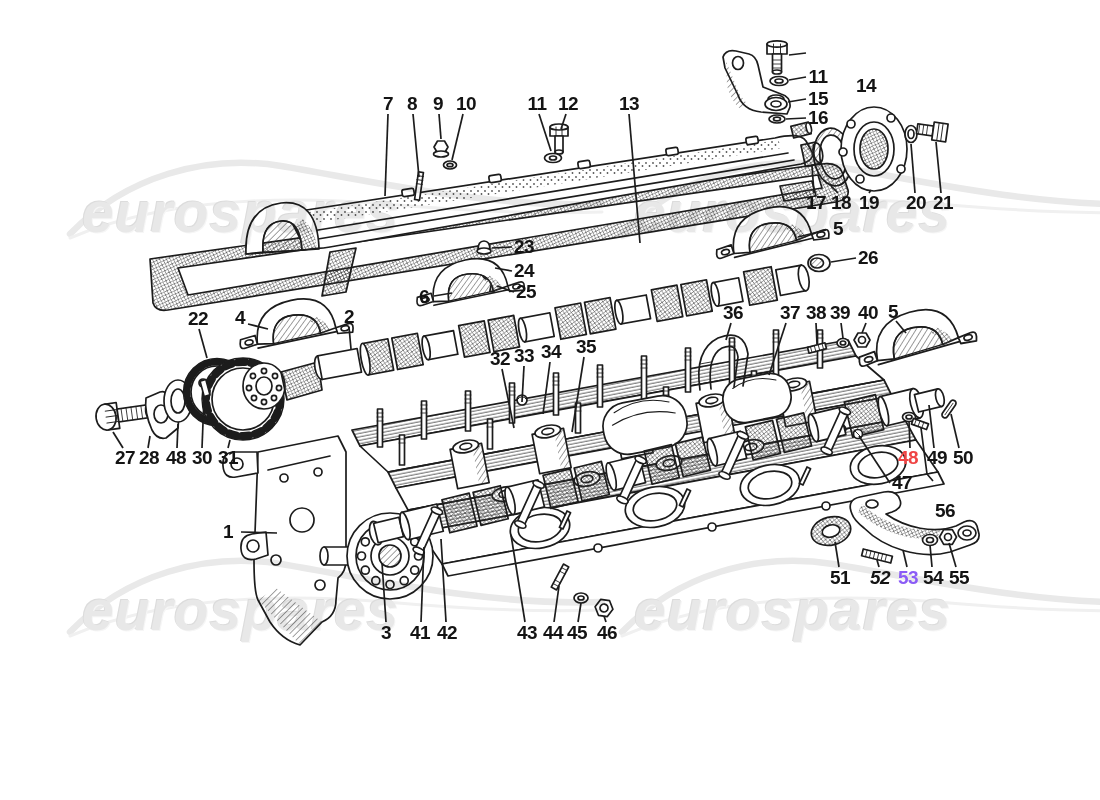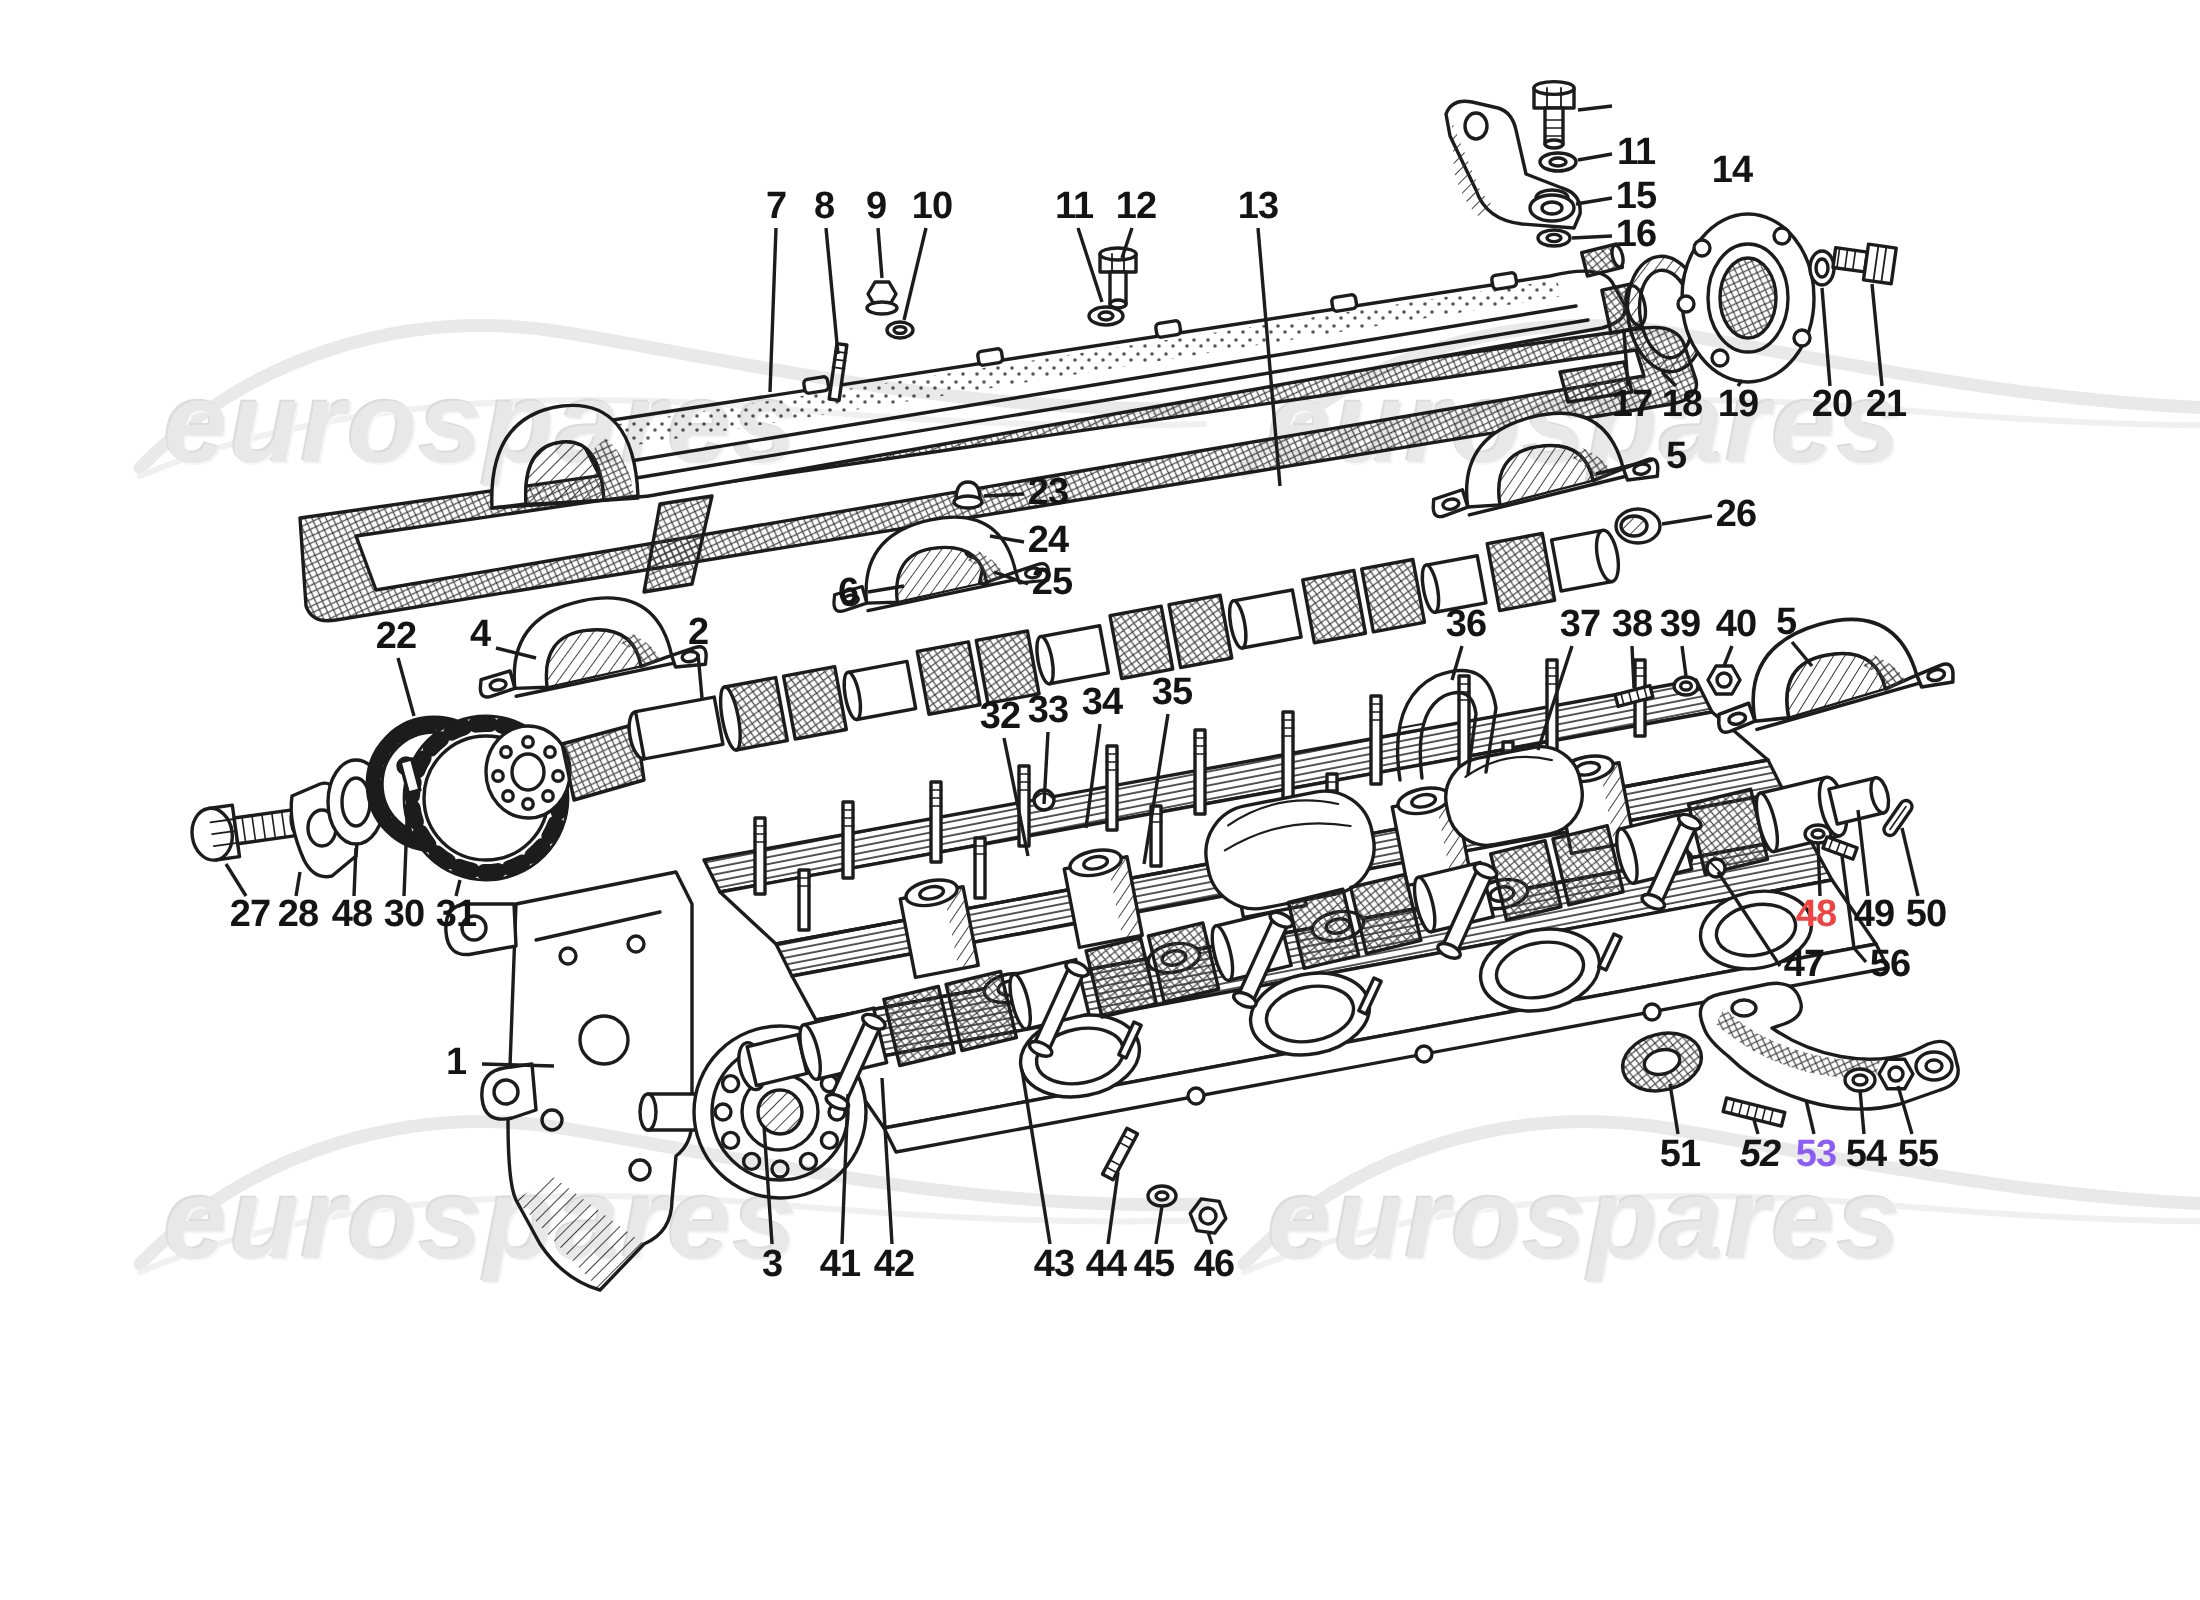--- a/index.html
+++ b/index.html
@@ -784,16 +784,16 @@
       <div class="callout" style="left: 607px; top: 633px; color: rgb(20, 20, 20);">46</div>
       <div class="callout" style="left: 902px; top: 483px; color: rgb(20, 20, 20);">47</div>
       <div class="callout" style="left: 908px; top: 458px; color: #ef4444;">48</div>
       <div class="callout" style="left: 937px; top: 458px; color: rgb(20, 20, 20);">49</div>
       <div class="callout" style="left: 963px; top: 458px; color: rgb(20, 20, 20);">50</div>
       <div class="callout" style="left: 840px; top: 578px; color: rgb(20, 20, 20);">51</div>
       <div class="callout" style="left: 880px; top: 578px; color: rgb(20, 20, 20); font-style: italic;">52</div>
       <div class="callout" style="left: 908px; top: 578px; color: #8b5cf6;">53</div>
       <div class="callout" style="left: 933px; top: 578px; color: rgb(20, 20, 20);">54</div>
       <div class="callout" style="left: 959px; top: 578px; color: rgb(20, 20, 20);">55</div>
-      <div class="callout" style="left: 945px; top: 483px; color: rgb(20, 20, 20);">56</div>
+      <div class="callout" style="left: 945px; top: 511px; color: rgb(20, 20, 20);">56</div>
     </div>
 
 </div>
 
 </body></html>

